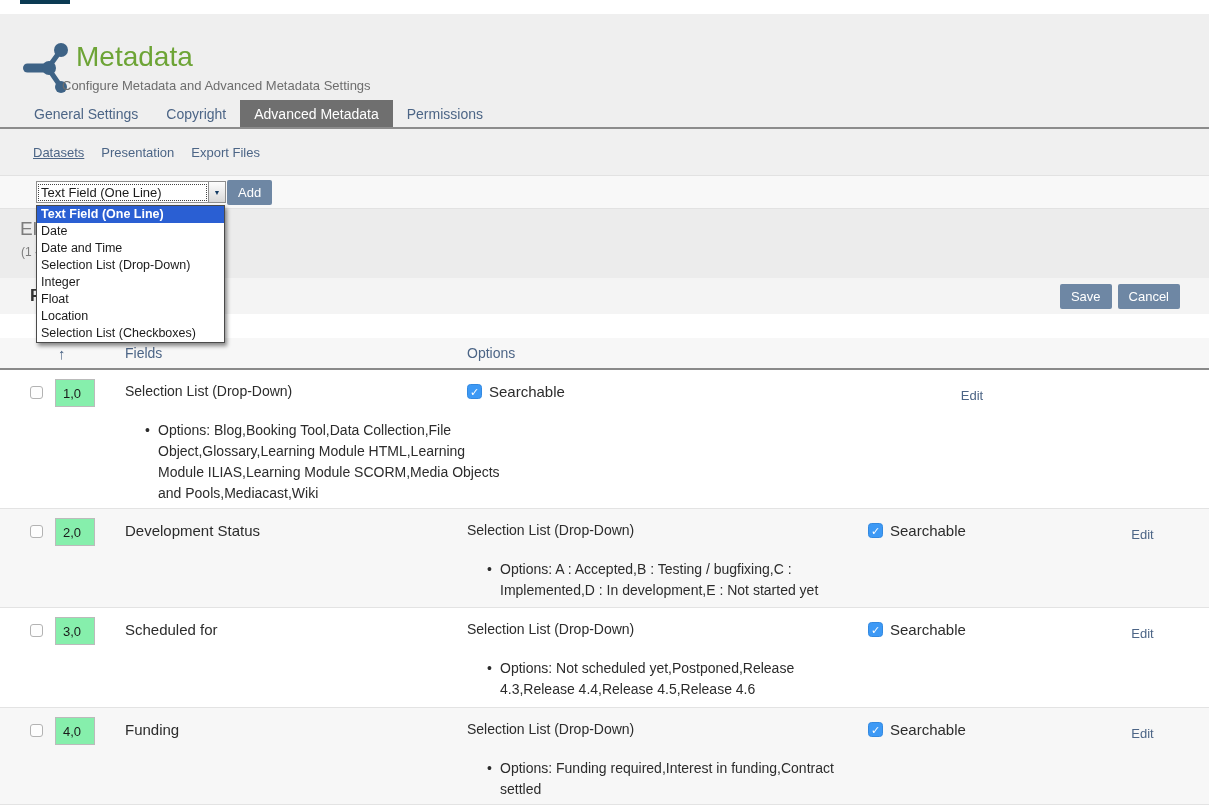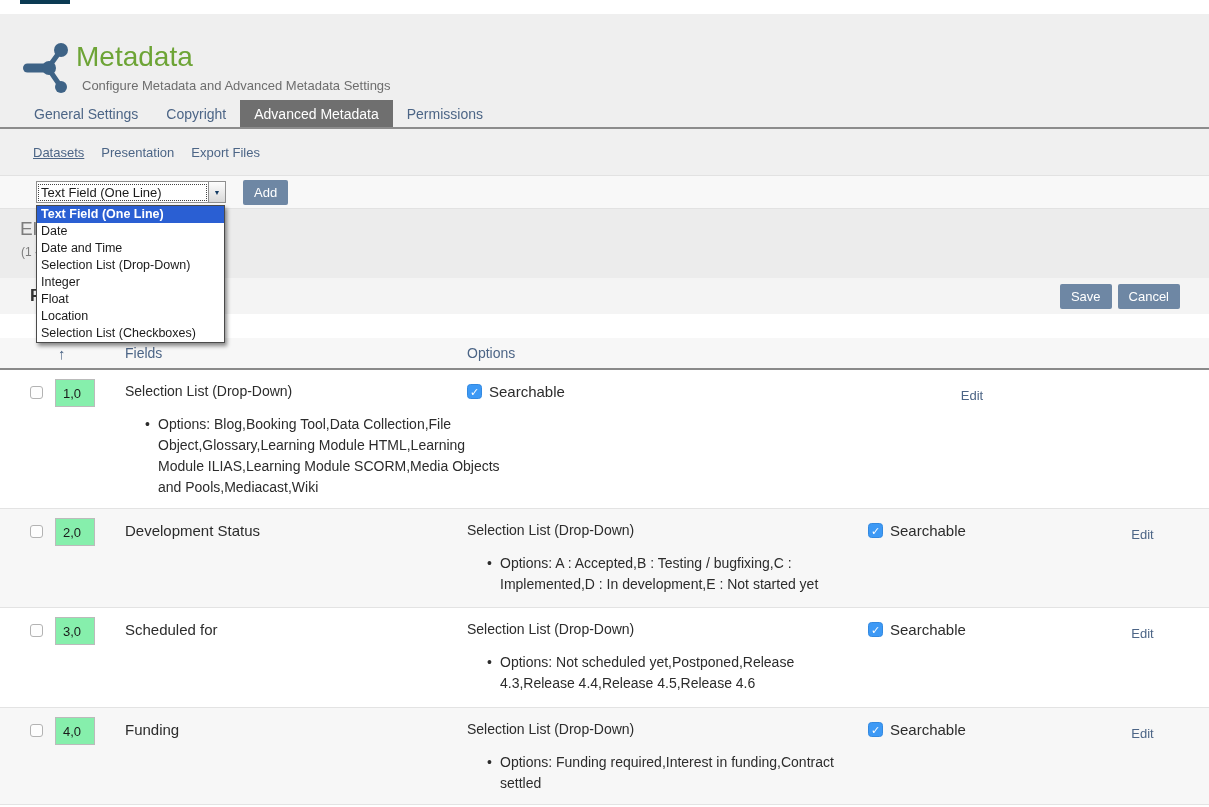--- a/index.html
+++ b/index.html
@@ -9,39 +9,39 @@
     background:#ffffff; color:#2c2c2c; overflow:hidden; position:relative;
   }
   
   .topstrip { height:14px; background:#ffffff; position:relative; }
   .minibar { position:absolute; left:20px; top:0; width:50px; height:4px; background:#0b3a53; }
 
   
   .header { height:86px; background:#efefef; position:relative; }
   .logo { position:absolute; left:18px; top:26px; }
   .page-title { position:absolute; left:76px; top:27px; font-size:28px; color:#6da436; font-weight:400; }
-  .page-subtitle { position:absolute; left:82px; top:64px; font-size:13px; color:#6e6e6e; }
+  .page-subtitle { position:absolute; left:62px; top:64px; font-size:13px; color:#6e6e6e; }
 
   
   .tabbar { background:#efefef; border-bottom:2px solid #8c8c8c; padding-left:20px; display:flex; height:29px; align-items:stretch; }
   .tab { font-size:14px; color:#4c6586; padding:6px 14px 0 14px; cursor:pointer; white-space:nowrap; }
   .tab.active { background:#6f6f6f; color:#ffffff; }
 
   
   .subtabbar { background:#f0f0f0; height:46px; display:flex; align-items:center; padding-left:33px; gap:17px; }
   .subtab { font-size:13px; color:#4c6586; cursor:pointer; }
   .subtab.active { text-decoration:underline; }
 
   
   .toolbar { background:#f8f8f8; border-top:1px solid #e2e2e2; border-bottom:1px solid #e2e2e2; height:34px; display:flex; align-items:center; padding-left:36px; }
   .select-box { width:190px; height:22px; background:#ffffff; border:1px solid #8f8f8f; display:flex; align-items:center; position:relative; }
   .select-value { flex:1; font-size:13px; color:#1a1a1a; padding:2px 4px; outline:1px dotted #444; outline-offset:-2px; white-space:nowrap; overflow:hidden; }
   .select-arrow-btn { width:17px; height:100%; border-left:1px solid #8f8f8f; background:linear-gradient(#fdfdfd,#d9d9d9); display:flex; align-items:center; justify-content:center; font-size:7px; color:#123a63; }
   .btn { background:#6e87a4; color:#ffffff; font-size:13px; border:none; padding:5px 11px; border-radius:2px; cursor:pointer; }
-  .btn-add { margin-left:17px;text-align:right; }
+  .btn-add { margin-left:1px;text-align:right; }
 
   
   .elements-band { background:#ececec; height:69px; position:relative; }
   .elements-heading { position:absolute; left:20px; top:9px; font-size:19px; color:#7d7d7d; }
   .elements-count { position:absolute; left:21px; top:36px; font-size:12px; color:#7d7d7d; }
 
   
   .save-band { background:#f4f4f4; height:36px; position:relative; display:flex; align-items:center; }
   .table-title { position:absolute; left:30px; top:8px; font-size:17px; font-weight:bold; color:#333333; }
   .save-actions { margin-left:auto; margin-right:29px; display:flex; gap:6px; }
@@ -55,21 +55,21 @@
   .th-sort { grid-column:1 / span 2; padding-left:28px; font-size:15px; font-weight:bold; }
   .row { position:relative; border-bottom:1px solid #e3e3e3; }
   .row:nth-child(even) { background:#f7f7f7; }
   .row:nth-child(odd) { background:#ffffff; }
   .cell { padding-top:13px; }
   .cb { width:13px; height:13px; border:1px solid #b3b3b3; border-radius:3px; background:#fdfdfd; margin-top:3px; cursor:pointer; }
   .order-input { width:40px; height:28px; border:1px solid #bbbbbb; background:#86efac; font-size:13px; color:#1a1a1a; padding-left:7px; font-family:inherit; margin-top:-4px; }
   .row-title { font-size:15px; color:#2c2c2c; }
   .row-desc { font-size:13px; color:#3d3d3d; margin-top:7px; }
   .field-type { font-size:14px; color:#2c2c2c; }
-  .opt-line { position:relative; margin-top:15px; padding-left:33px; width:385px; font-size:14px; color:#2c2c2c; line-height:21px; }
+  .opt-line { position:relative; margin-top:21px; padding-left:33px; width:385px; font-size:14px; color:#2c2c2c; line-height:21px; }
   .opt-line::before { content:"\2022"; position:absolute; left:20px; top:0; color:#2c2c2c; }
   .searchable { display:flex; align-items:center; gap:7px; }
   .cb-on { width:15px; height:15px; background:#3d99f5; border:1px solid #3389e0; border-radius:3.5px; color:#ffffff; font-size:11px; line-height:14px; text-align:center; cursor:pointer; }
   .searchable-label { font-size:15px; color:#2c2c2c; }
   .edit-cell { padding-top:16px; padding-right:32px; text-align:center; }
   .edit-link { font-size:13px; color:#4c6586; cursor:pointer; text-decoration:none; }
 
   
   .dd-list { position:absolute; left:36px; top:205px; width:189px; background:#ffffff; border:1px solid #4a4a4a; box-shadow:2px 3px 4px rgba(0,0,0,0.45); z-index:50; }
   .dd-item { height:17px; line-height:17px; font-size:12.5px; color:#1a1a1a; padding-left:4px; white-space:nowrap; overflow:hidden; cursor:pointer; }

